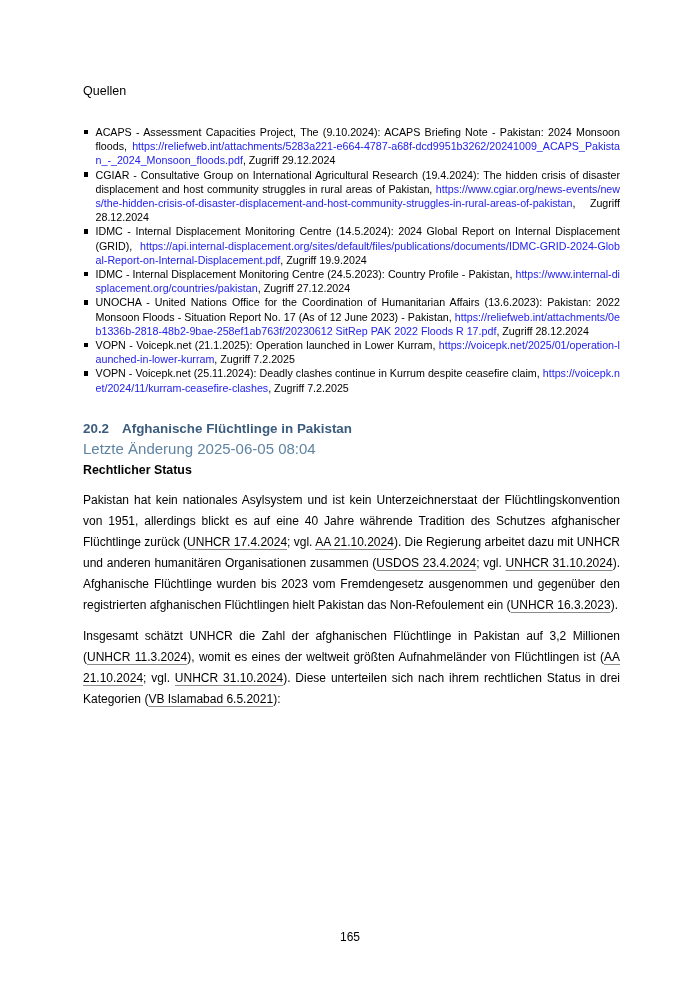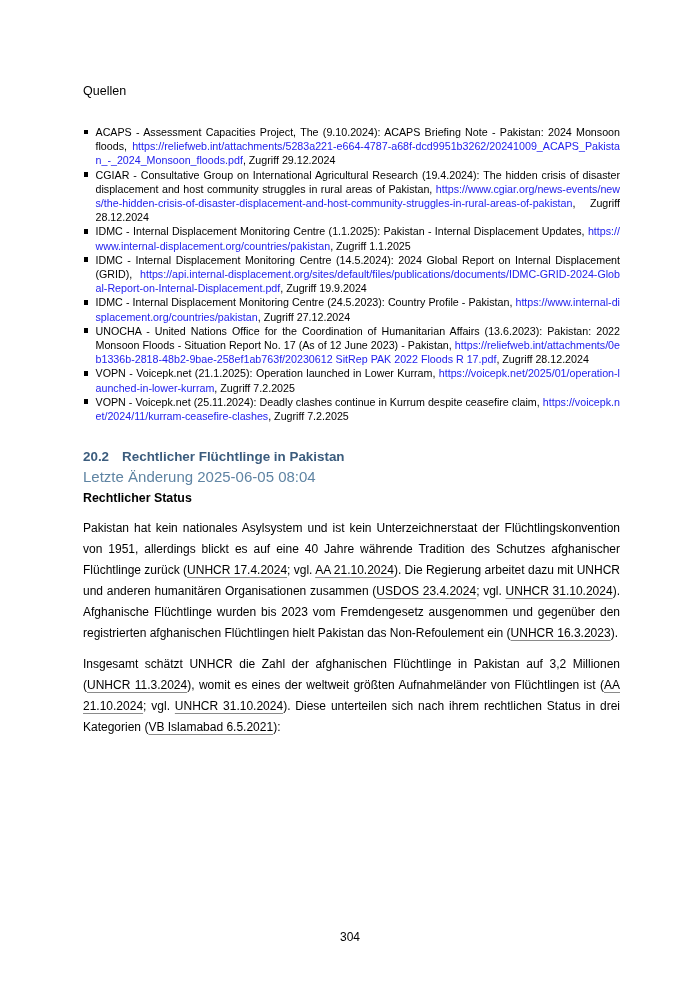--- a/index.html
+++ b/index.html
@@ -67,37 +67,36 @@
 <body style="--accent: #3b5c7d; --meta: #5f84a3; --link: #2222ee; --uline: #8a8a8a;">
 
 <div class="page">
   <div class="content">
 
     <div class="quellen-heading">Quellen</div>
 
     <div class="src-list" id="src-list">
         <div class="src-item"><span class="marker"></span>ACAPS - Assessment Capacities Project, The (9.10.2024): ACAPS Briefing Note - Pakistan: 2024 Monsoon floods, <a class="lnk">https://reliefweb.int/attachments/5283a221-e664-4787-a68f-dcd9951b3262/20241009_ACAPS_Pakistan_-_2024_Monsoon_floods.pdf</a>, Zugriff 29.12.2024</div>
         <div class="src-item"><span class="marker"></span>CGIAR - Consultative Group on International Agricultural Research (19.4.2024): The hidden crisis of disaster displacement and host community struggles in rural areas of Pakistan, <a class="lnk">https://www.cgiar.org/news-events/news/the-hidden-crisis-of-disaster-displacement-and-host-community-struggles-in-rural-areas-of-pakistan</a>, Zugriff 28.12.2024</div>
-        <div class="src-item"><span class="marker"></span>IDMC - Internal Displacement Monitoring Centre (1.1.2025): Pakistan - Internal Displacement Up­dates, <a class="lnk">https://www.internal-displacement.org/countries/pakistan</a>, Zugriff 1.1.2025</div>
         <div class="src-item"><span class="marker"></span>IDMC - Internal Displacement Monitoring Centre (14.5.2024): 2024 Global Report on Internal Dis­placement (GRID), <a class="lnk">https://api.internal-displacement.org/sites/default/files/publications/documents/IDMC-GRID-2024-Global-Report-on-Internal-Displacement.pdf</a>, Zugriff 19.9.2024</div>
         <div class="src-item"><span class="marker"></span>IDMC - Internal Displacement Monitoring Centre (24.5.2023): Country Profile - Pakistan, <a class="lnk">https://www.internal-displacement.org/countries/pakistan</a>, Zugriff 27.12.2024</div>
         <div class="src-item"><span class="marker"></span>UNOCHA - United Nations Office for the Coordination of Humanitarian Affairs (13.6.2023): Pakistan: 2022 Monsoon Floods - Situation Report No. 17 (As of 12 June 2023) - Pakistan, <a class="lnk">https://reliefweb.int/attachments/0eb1336b-2818-48b2-9bae-258ef1ab763f/20230612 SitRep PAK 2022 Floods R 17.pdf</a>, Zugriff 28.12.2024</div>
         <div class="src-item"><span class="marker"></span>VOPN - Voicepk.net (21.1.2025): Operation launched in Lower Kurram, <a class="lnk">https://voicepk.net/2025/01/operation-launched-in-lower-kurram</a>, Zugriff 7.2.2025</div>
         <div class="src-item"><span class="marker"></span>VOPN - Voicepk.net (25.11.2024): Deadly clashes continue in Kurrum despite ceasefire claim, <a class="lnk">https://voicepk.net/2024/11/kurram-ceasefire-clashes</a>, Zugriff 7.2.2025</div>
       </div>
 
     <div class="sec-heading">
-      <span class="sec-num">20.2</span><span class="sec-title">Rechtlicher Flüchtlinge in Pakistan</span>
+      <span class="sec-num">20.2</span><span class="sec-title">Afghanische Flüchtlinge in Pakistan</span>
     </div>
 
     <div class="sec-meta">Letzte Änderung 2025-06-05 08:04</div>
 
     <div class="sub-heading">Rechtlicher Status</div>
 
     <div class="paragraphs" id="paragraphs">
         <p class="body-p">Pakistan hat kein nationales Asylsystem und ist kein Unterzeichnerstaat der Flüchtlingskon­vention von 1951, allerdings blickt es auf eine 40 Jahre währende Tradition des Schutzes af­ghanischer Flüchtlinge zurück (<span class="cite">UNHCR 17.4.2024</span>; vgl. <span class="cite">AA 21.10.2024</span>). Die Regierung arbeitet dazu mit UNHCR und anderen humanitären Organisationen zusammen (<span class="cite">USDOS 23.4.2024</span>; vgl. <span class="cite">UNHCR 31.10.2024</span>). Afghanische Flüchtlinge wurden bis 2023 vom Fremdengesetz aus­genommen und gegenüber den registrierten afghanischen Flüchtlingen hielt Pakistan das Non-Refoulement ein (<span class="cite">UNHCR 16.3.2023</span>).</p>
         <p class="body-p">Insgesamt schätzt UNHCR die Zahl der afghanischen Flüchtlinge in Pakistan auf 3,2 Millionen (<span class="cite">UNHCR 11.3.2024</span>), womit es eines der weltweit größten Aufnahmeländer von Flüchtlingen ist (<span class="cite">AA 21.10.2024</span>; vgl. <span class="cite">UNHCR 31.10.2024</span>). Diese unterteilen sich nach ihrem rechtlichen Status in drei Kategorien (<span class="cite">VB Islamabad 6.5.2021</span>):</p>
       </div>
 
   </div>
 
-  <div class="page-number">304</div>
+  <div class="page-number">165</div>
 </div>
 
 </body></html>

